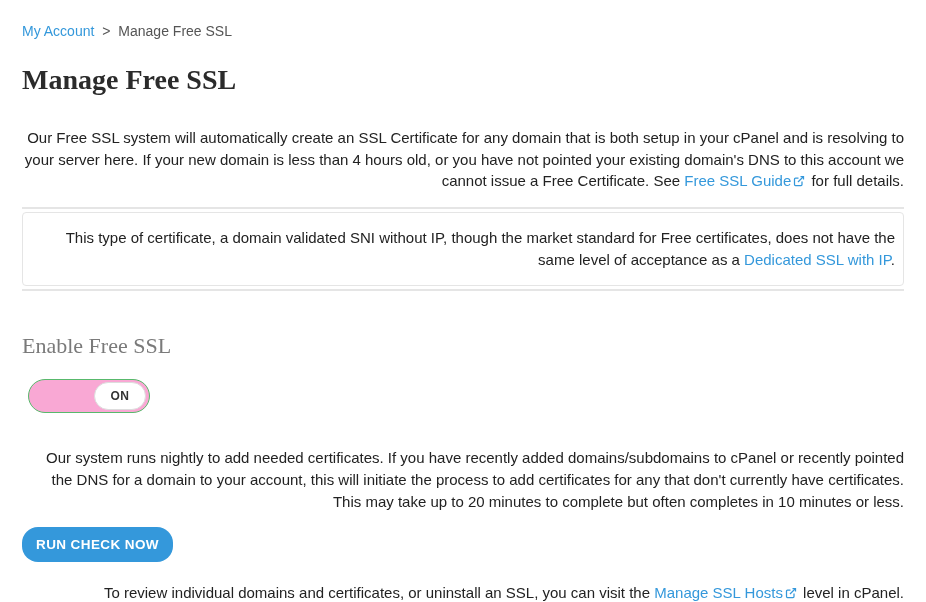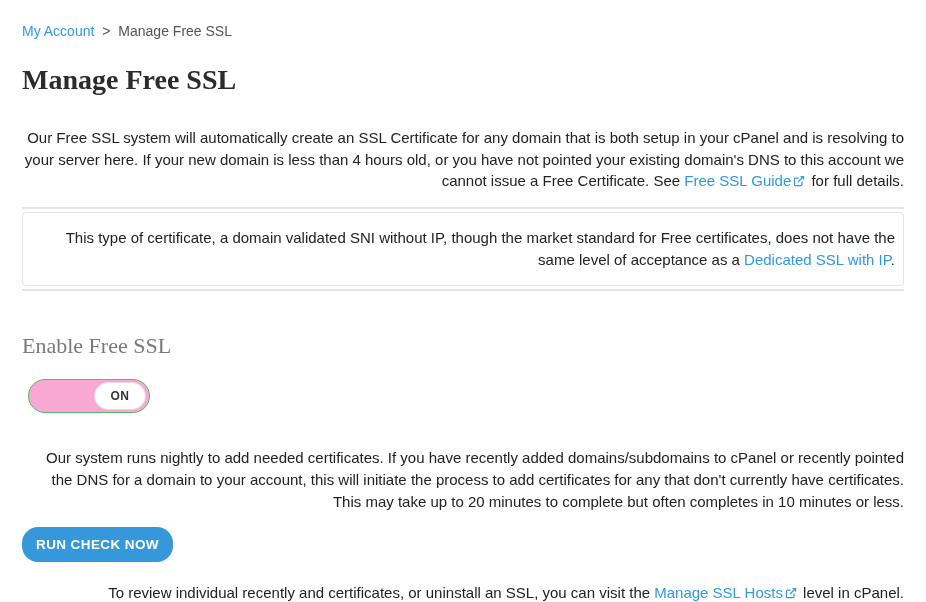--- a/index.html
+++ b/index.html
@@ -141,21 +141,21 @@
   <div class="knob">
     <span>ON</span>
   </div>
 </div>
 
 <p>Our system runs nightly to add needed certificates. If you have recently added domains/subdomains to cPanel or recently pointed the DNS for a domain to your account, this will initiate the process to add certificates for any that don't currently have certificates. This may take up to 20 minutes to complete but often completes in 10 minutes or less.</p>
 
 <button class="btn">RUN CHECK NOW</button>
 
 <p>
-  <span>To review individual recently and certificates, or uninstall an SSL, you can visit the </span>
+  <span>To review individual domains and certificates, or uninstall an SSL, you can visit the </span>
   <a href="#" class="link">
     <span>Manage SSL Hosts</span><span class="ext-icon"><svg width="12" height="12" viewBox="0 0 24 24" fill="none" stroke="#3498db" stroke-width="2.5">
           <path d="M18 13v6a2 2 0 0 1-2 2H5a2 2 0 0 1-2-2V8a2 2 0 0 1 2-2h6"></path>
           <polyline points="15 3 21 3 21 9"></polyline>
           <line x1="10" y1="14" x2="21" y2="3"></line>
         </svg></span>
   </a>
   <span> level in cPanel.</span>
 </p>
 

